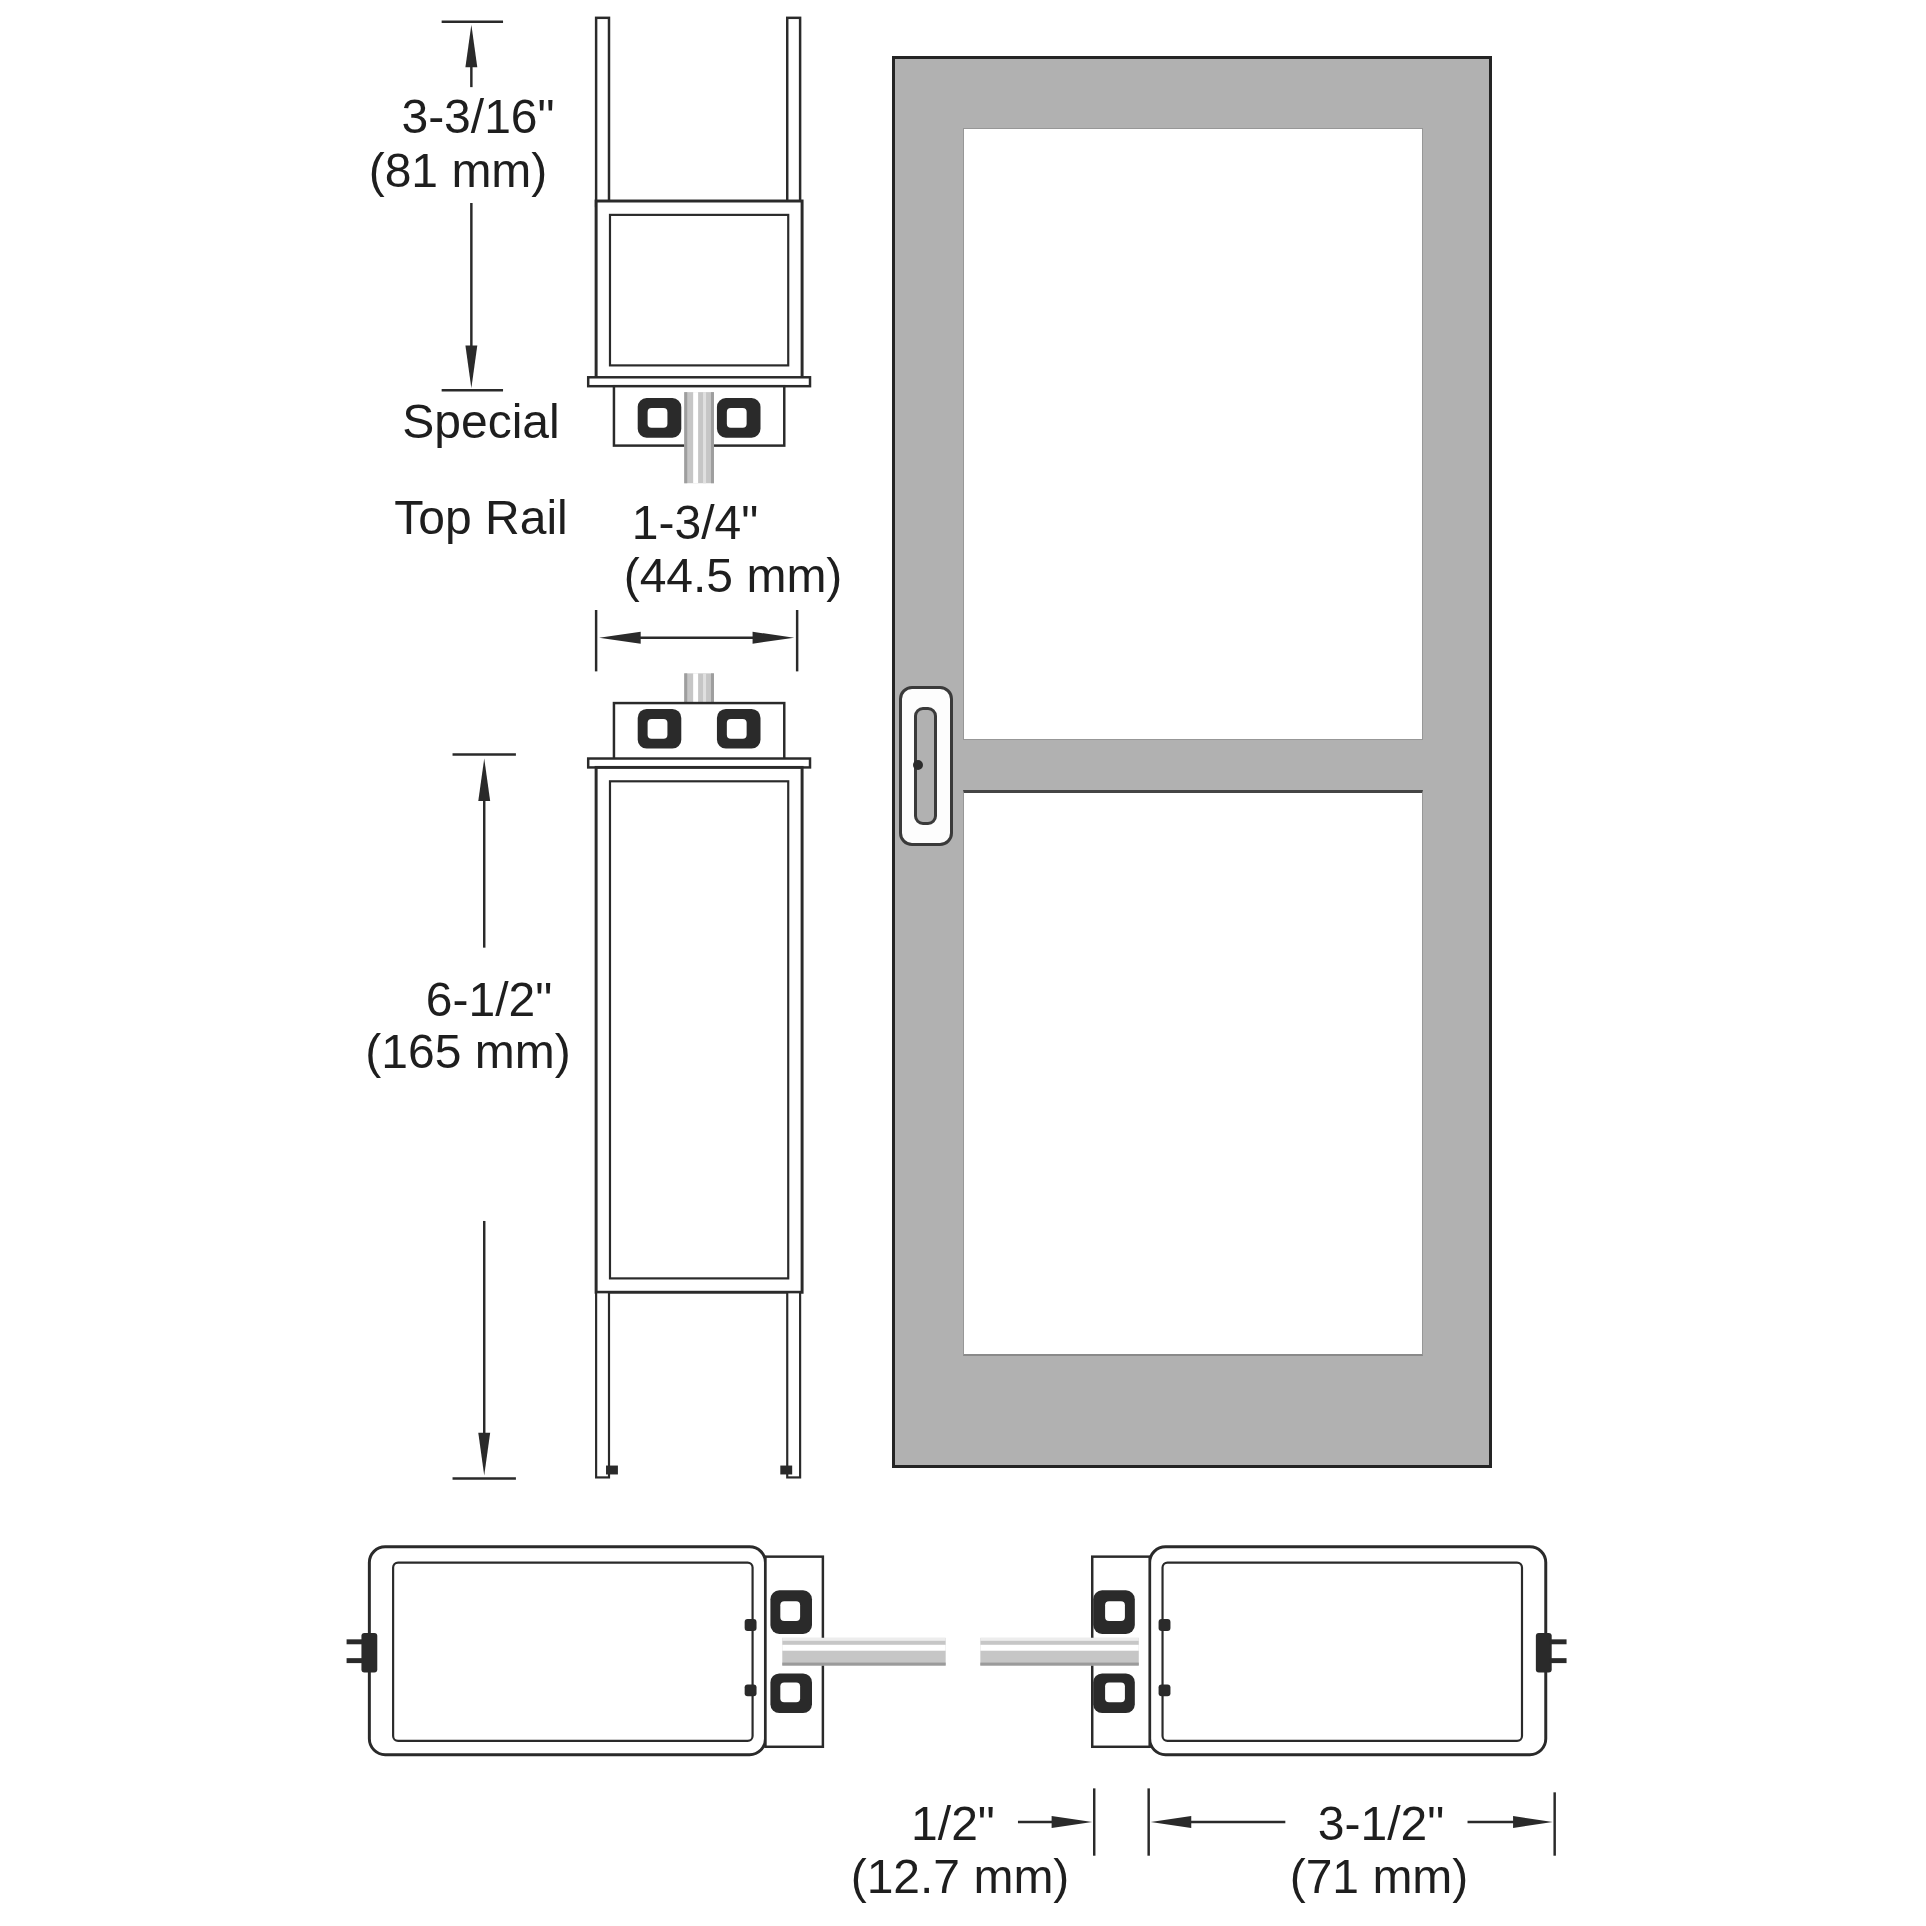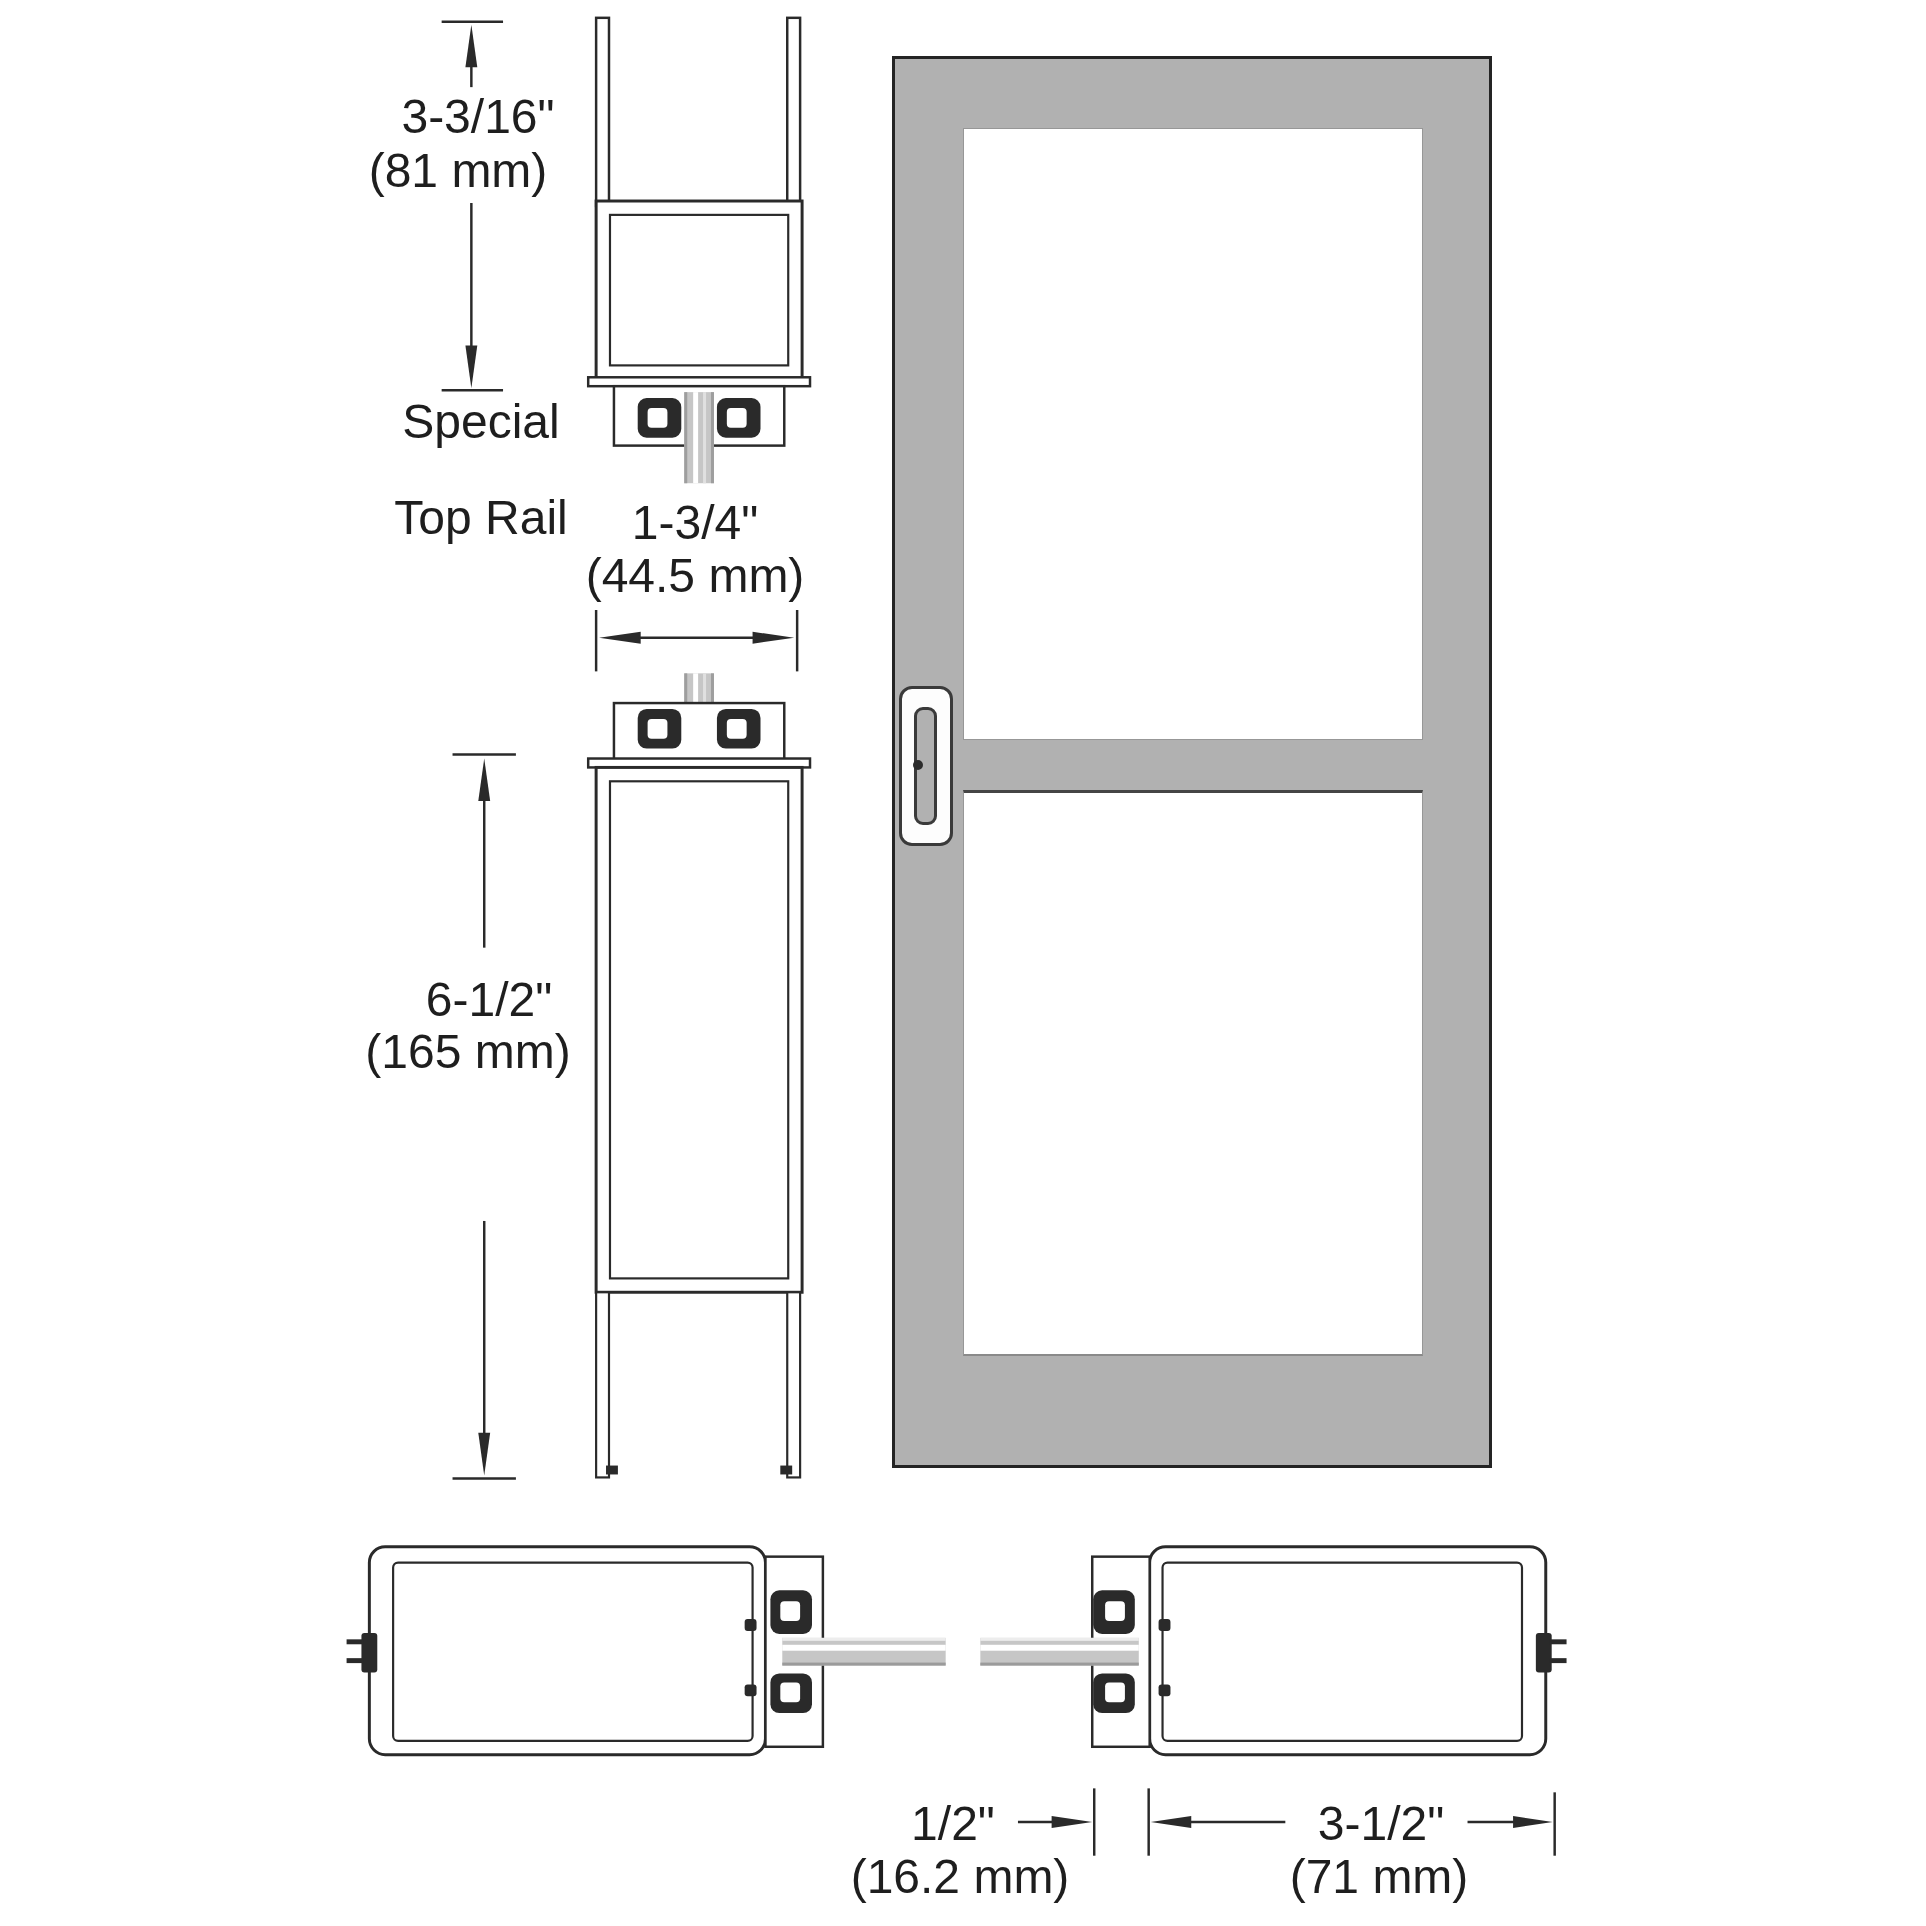--- a/index.html
+++ b/index.html
@@ -220,24 +220,24 @@
     <div class="cylinder"></div>
   </div>
 
   <span class="lbl" style="left:478px; top:91px">3-3/16"</span>
   <span class="lbl" style="left:458px; top:145px">(81 mm)</span>
 
   <span class="lbl" style="left:481px; top:396px">Special</span>
   <span class="lbl" style="left:481px; top:492px">Top Rail</span>
 
   <span class="lbl" style="left:695px; top:497px">1-3/4"</span>
-  <span class="lbl" style="left:695px; top:550px">(44.5 mm)</span>
+  <span class="lbl" style="left:733px; top:550px">(44.5 mm)</span>
 
   <span class="lbl" style="left:489px; top:974px">6-1/2"</span>
   <span class="lbl" style="left:468px; top:1026px">(165 mm)</span>
 
   <span class="lbl" style="left:953px; top:1798px">1/2"</span>
-  <span class="lbl" style="left:960px; top:1851px">(16.2 mm)</span>
+  <span class="lbl" style="left:960px; top:1851px">(12.7 mm)</span>
 
   <span class="lbl" style="left:1381px; top:1798px">3-1/2"</span>
   <span class="lbl" style="left:1379px; top:1851px">(71 mm)</span>
 </div>
 
 
 </body></html>

